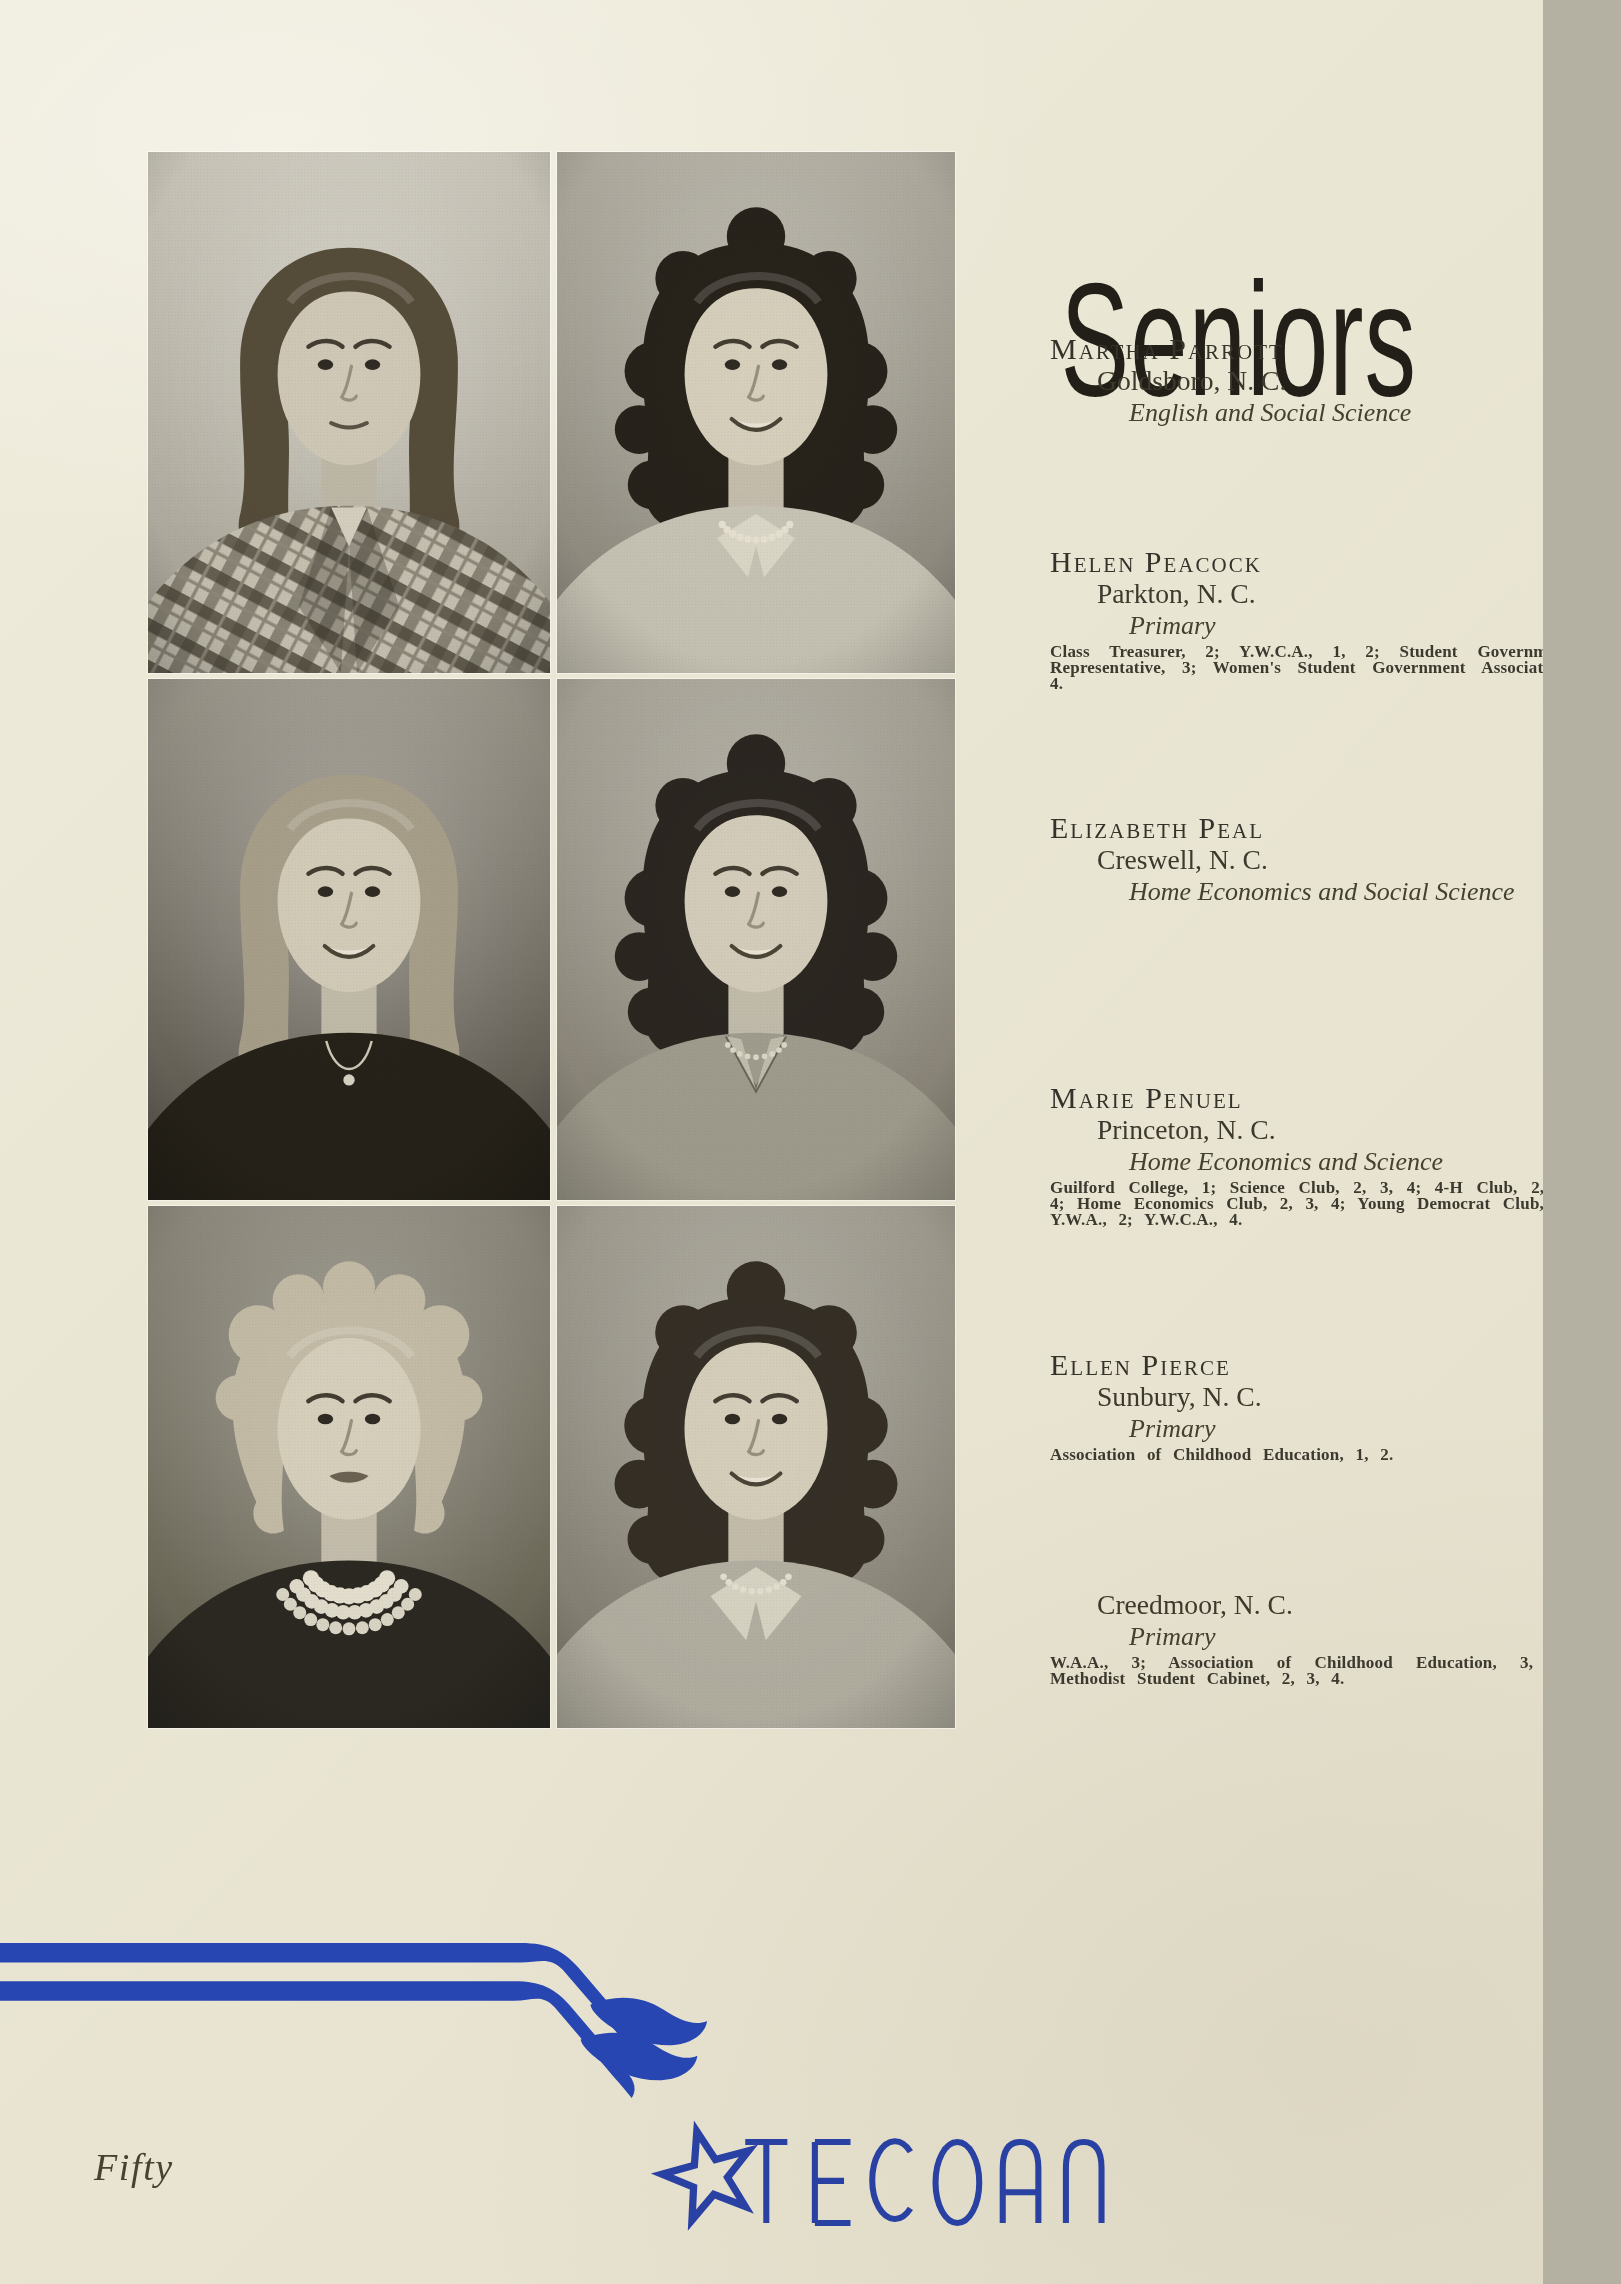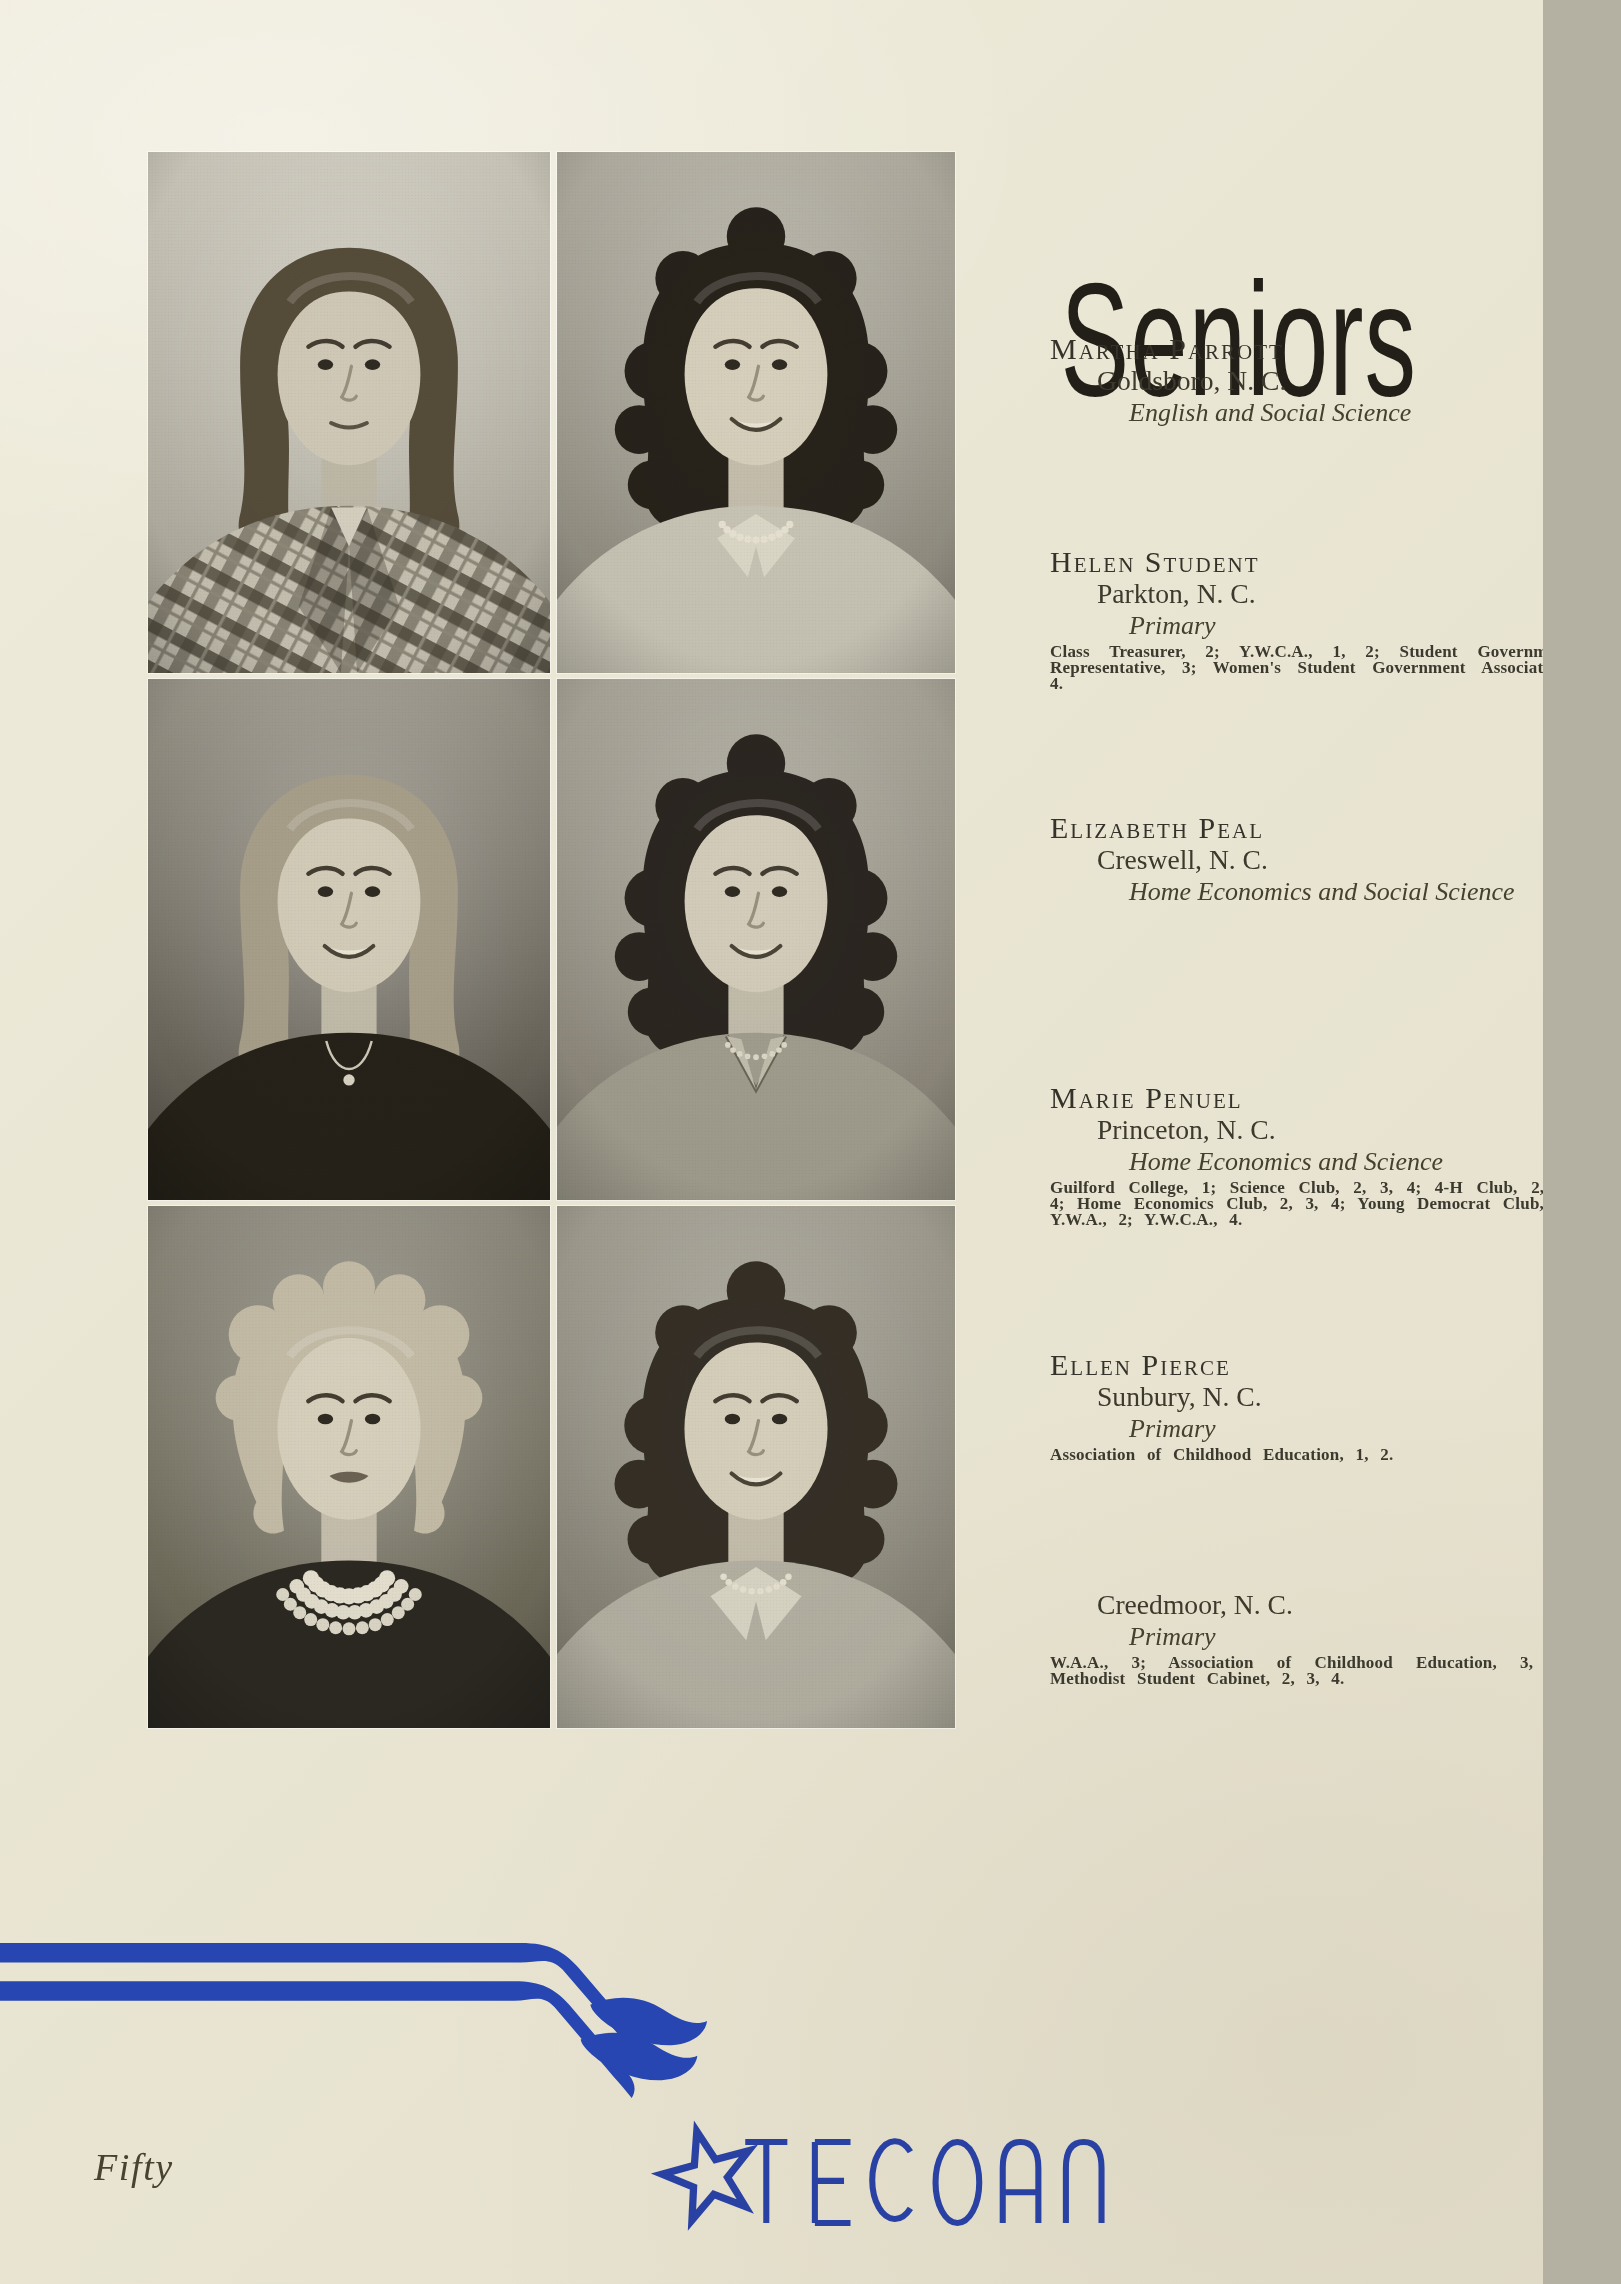--- a/index.html
+++ b/index.html
@@ -446,21 +446,21 @@
   <h1 class="title">Seniors</h1>
 
   <section class="entry" style="top:333px">
     <h2 class="name">Martha Parrott</h2>
     <div class="hometown">Goldsboro, N. C.</div>
     <div class="major">English and Social Science</div>
 
   </section>
 
   <section class="entry" style="top:546px">
-    <h2 class="name">Helen Student</h2>
+    <h2 class="name">Helen Peacock</h2>
     <div class="hometown">Parkton, N. C.</div>
     <div class="major">Primary</div>
     <p class="activities">Class Treasurer, 2; Y.W.C.A., 1, 2; Student Government Representative, 3; Women's Student Government Association, 4.</p>
   </section>
 
   <section class="entry" style="top:812px">
     <h2 class="name">Elizabeth Peal</h2>
     <div class="hometown">Creswell, N. C.</div>
     <div class="major">Home Economics and Social Science</div>
   </section>

